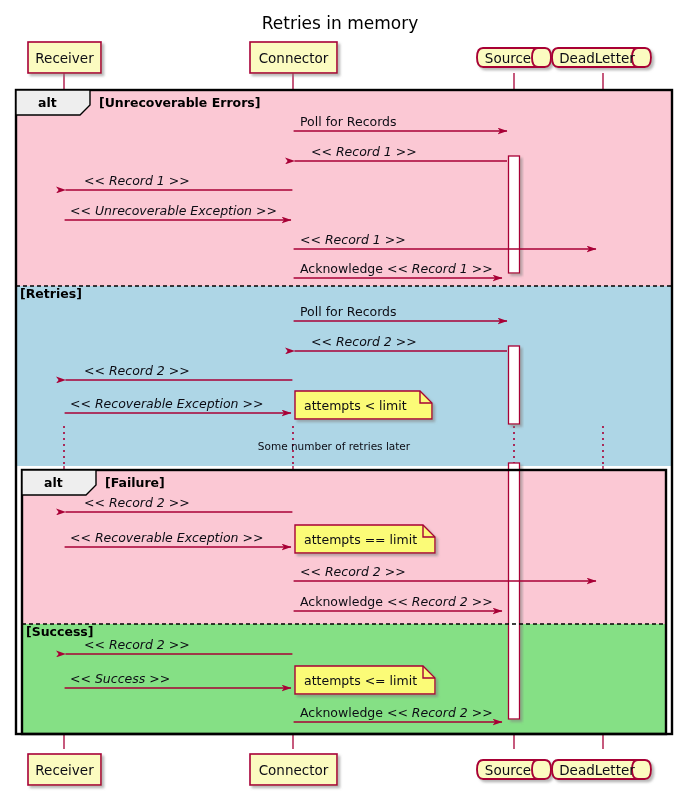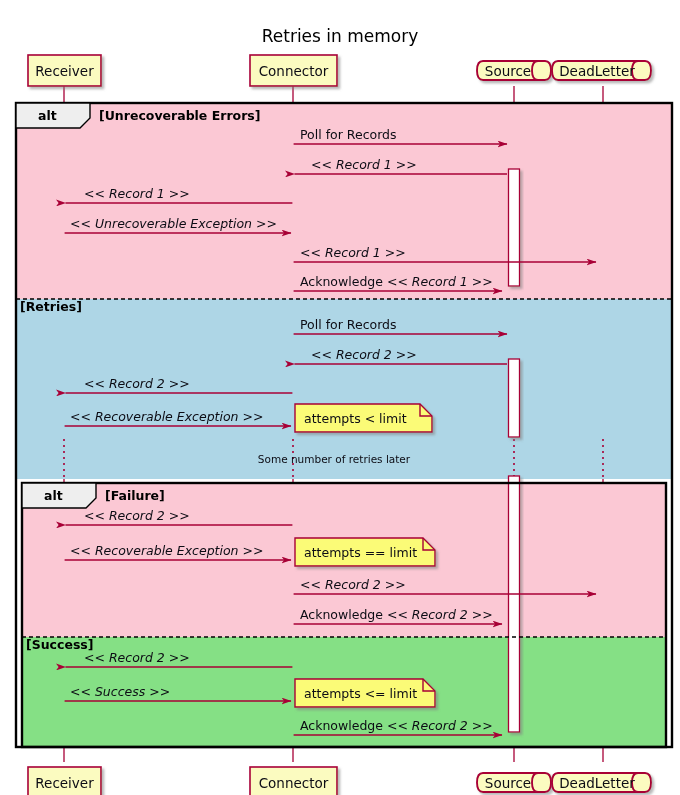--- a/index.html
+++ b/index.html
@@ -3,21 +3,21 @@
 <meta charset="utf-8">
 <style>
   html,body{margin:0;padding:0;}
   body{
     width:680px;height:795px;
     background:#ffffff;
     font-family:"DejaVu Sans","Liberation Sans",sans-serif;
     overflow:hidden;
     position:relative;
   }
-  #stage{position:absolute;left:0;top:14px;width:680px;height:633px;}
+  #stage{position:absolute;left:0;top:1px;width:680px;height:633px;}
   svg{display:block;}
 
   .ttl{font-size:17px;fill:#000000;}
   .lbl{font-size:12.5px;fill:#0c0c14;}
   .lbl-i{font-size:12.5px;fill:#0c0c14;font-style:italic;}
   .lbl-b{font-size:12.5px;fill:#000000;font-weight:bold;}
   .lbl-sm{font-size:10.5px;fill:#0c0c14;}
   .pname{font-size:13.5px;fill:#0c0c14;}
 </style>
 </head>

